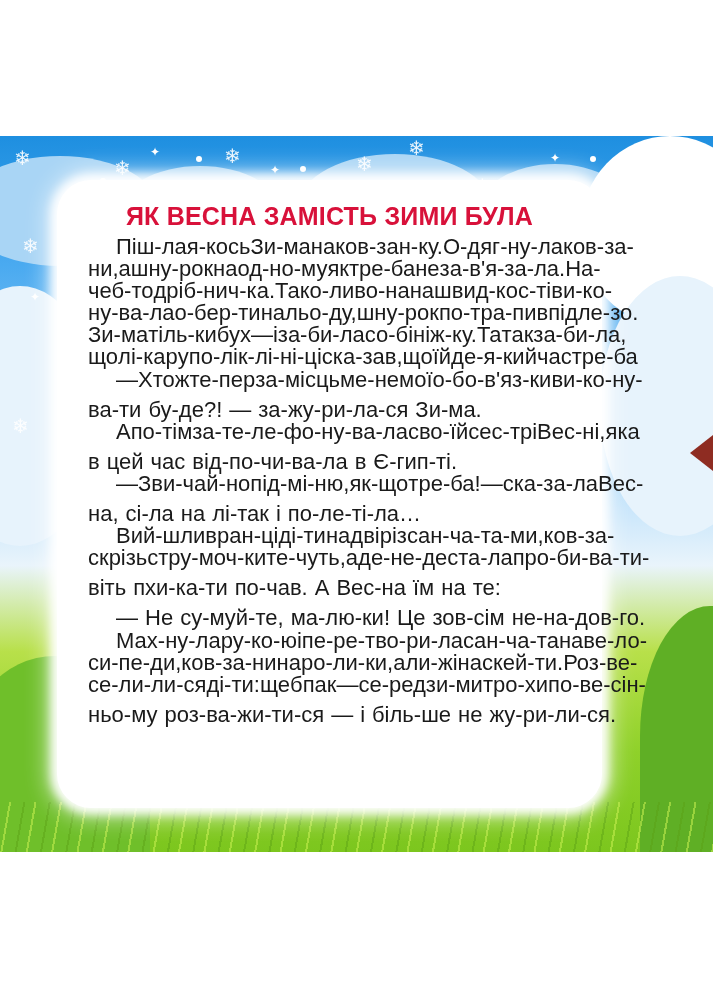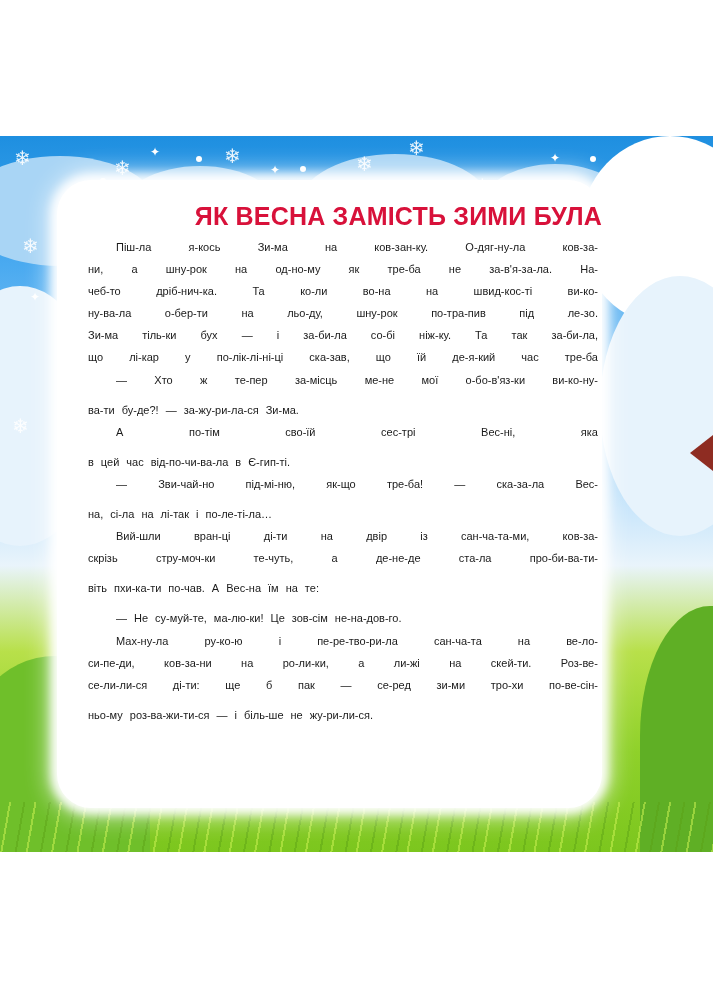--- a/index.html
+++ b/index.html
@@ -26,26 +26,26 @@
   .grass {
     position: absolute; left: 0; bottom: 0; width: 100%; height: 50px;
     background: repeating-linear-gradient(100deg, rgba(255,255,255,0) 0 9px, rgba(200,240,80,.55) 9px 11px, rgba(255,255,255,0) 11px 23px, rgba(90,160,20,.45) 23px 25px);
   }
   .card {
     position: absolute; left: 57px; top: 180px; width: 545px; height: 628px;
     background: #ffffff; border-radius: 34px;
     box-shadow: 0 0 10px 6px rgba(255,255,255,.95), 0 0 22px 10px rgba(255,255,255,.6);
   }
   .title {
-    position: absolute; left: 0; width: 100%; top: 22px; text-align: right;
+    position: absolute; left: 0; width: 100%; top: 22px; text-align: center;
     color: #d8113a; font-weight: bold; font-size: 25px; letter-spacing: .2px;
   }
   .text {
     position: absolute; left: 31px; top: 56px; width: 510px;
-    color: #1a1a1a; font-size: 11px; line-height: 22.1px;
+    color: #1a1a1a; font-size: 22px; line-height: 22.1px;
   }
   .line { white-space: nowrap; display: flex; justify-content: space-between; }
   .line.last { justify-content: flex-start; margin-top: 8px; }
   .line.indent { padding-left: 28px; }
   .line span { display: inline-block; }
   .line.last span { margin-right: 7px; }
 </style>
 </head>
 <body>
 
@@ -166,20 +166,21 @@
       <div class="line last">
         <span>ва-ти</span>
         <span>бу-де?!</span>
         <span>—</span>
         <span>за-жу-ри-ла-ся</span>
         <span>Зи-ма.</span>
       </div>
       <div class="line indent">
         <span>А</span>
         <span>по-тім</span>
+        <span>за-те-ле-фо-ну-ва-ла</span>
         <span>сво-їй</span>
         <span>сес-трі</span>
         <span>Вес-ні,</span>
         <span>яка</span>
       </div>
       <div class="line last">
         <span>в</span>
         <span>цей</span>
         <span>час</span>
         <span>від-по-чи-ва-ла</span>

